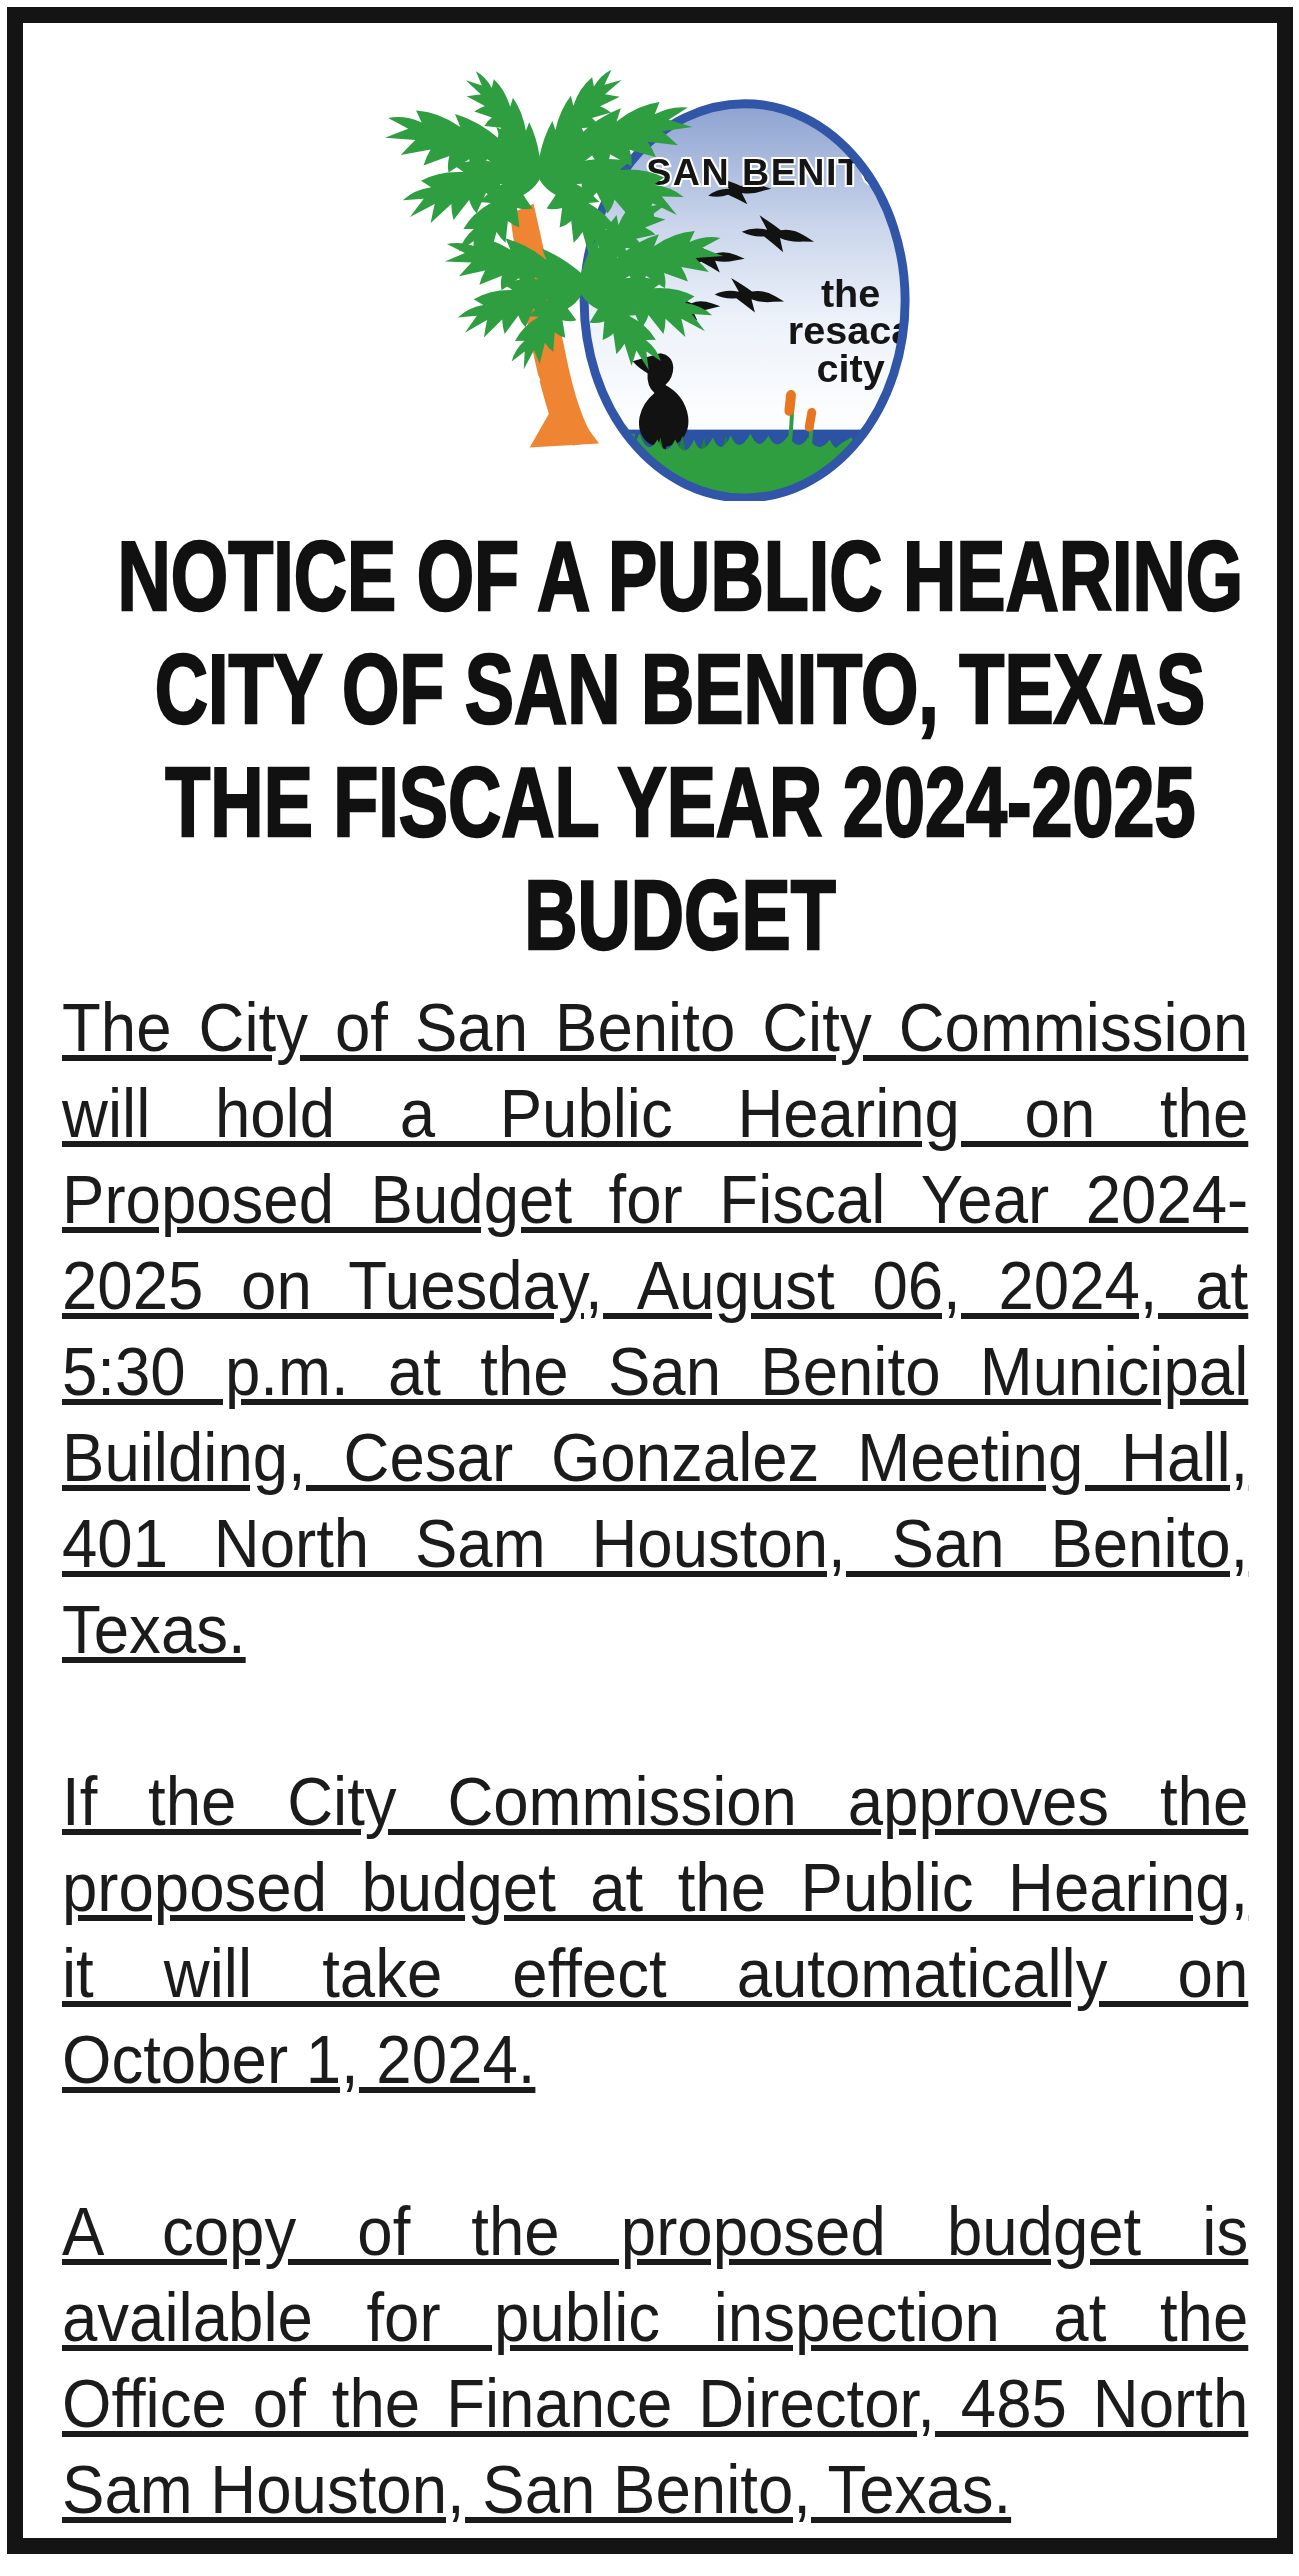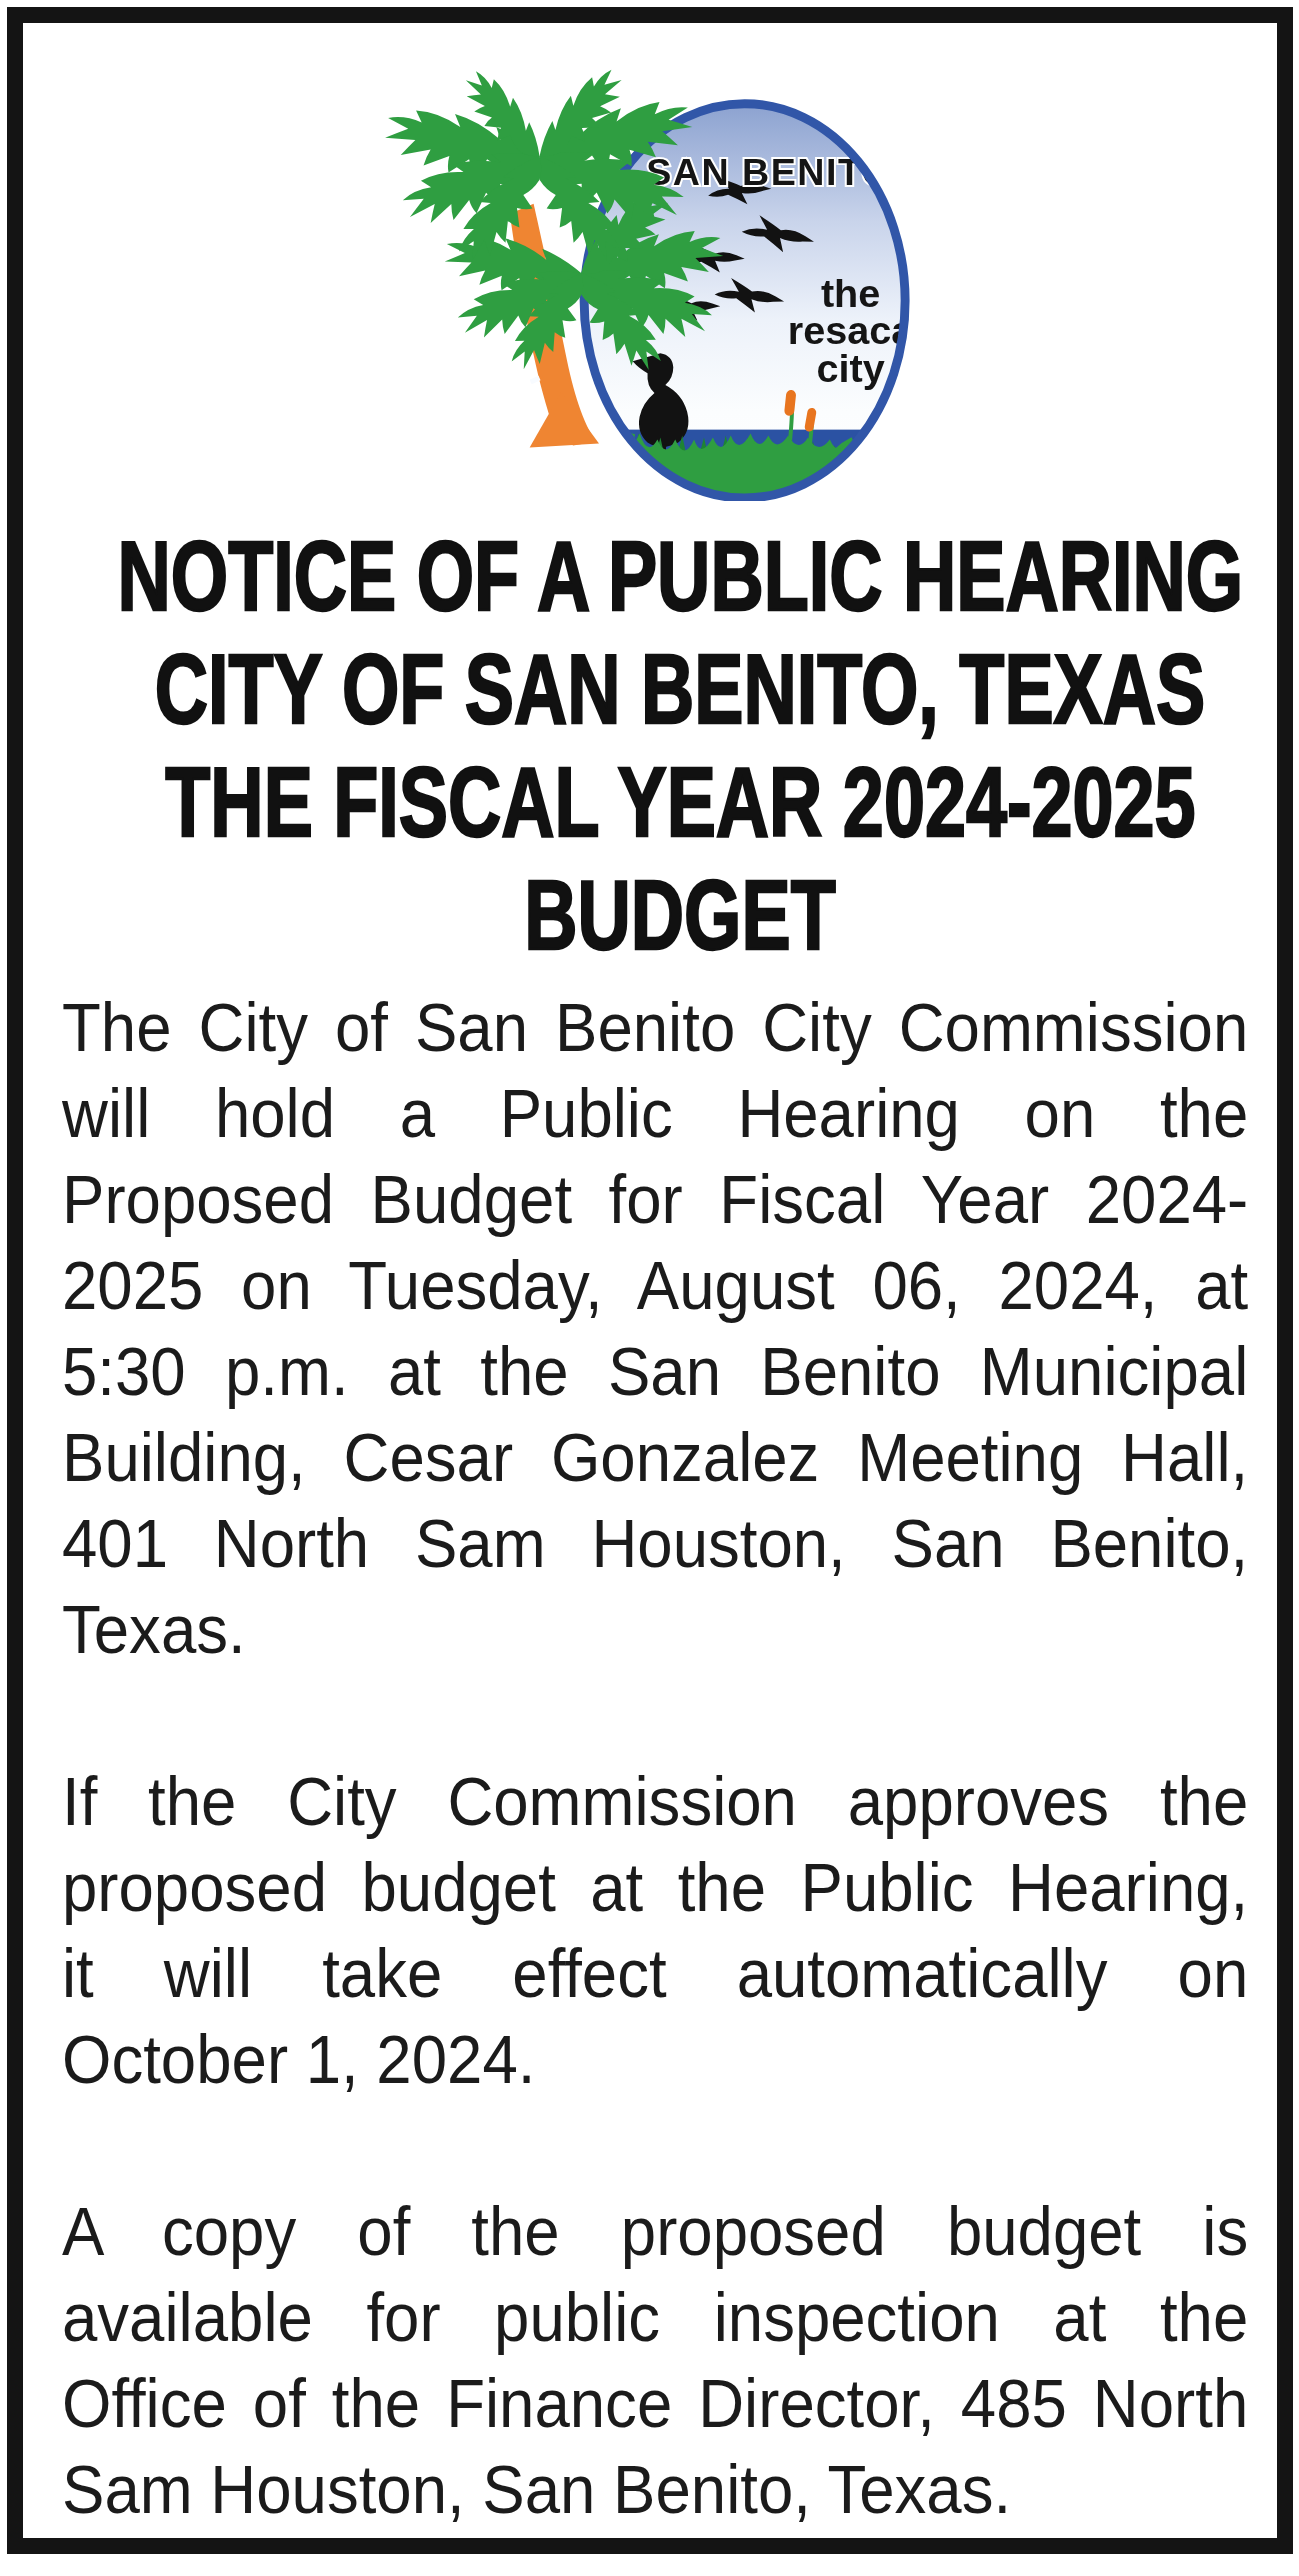--- a/index.html
+++ b/index.html
@@ -15,21 +15,21 @@
   .logo-svg{display:block;margin:42px auto 0;}
   .headline{position:relative;left:30px;margin-top:18px;}
   .h-line{display:flex;justify-content:center;line-height:113px;height:113px;}
   .h-line span{
     display:inline-block;white-space:nowrap;
     font-size:99px;font-weight:700;color:#111111;
     transform:scaleX(0.745);transform-origin:50% 50%;
     -webkit-text-stroke:2.5px #111111;
     letter-spacing:0px;
   }
-  .body-text{margin:14px 0 0 39px;color:#1b1b1b;}
+  .body-text{margin:14px 0 0 39px;color:#1b1b1b;text-decoration:underline;}
   .para{
     width:1288px;
     transform:scaleX(0.921);transform-origin:0 0;
     margin:0 0 86px 0;
   }
   .para:last-child{margin-bottom:0;}
   .bline{
     font-size:69px;line-height:86px;height:86px;white-space:nowrap;
     text-align:justify;text-align-last:justify;
   }

